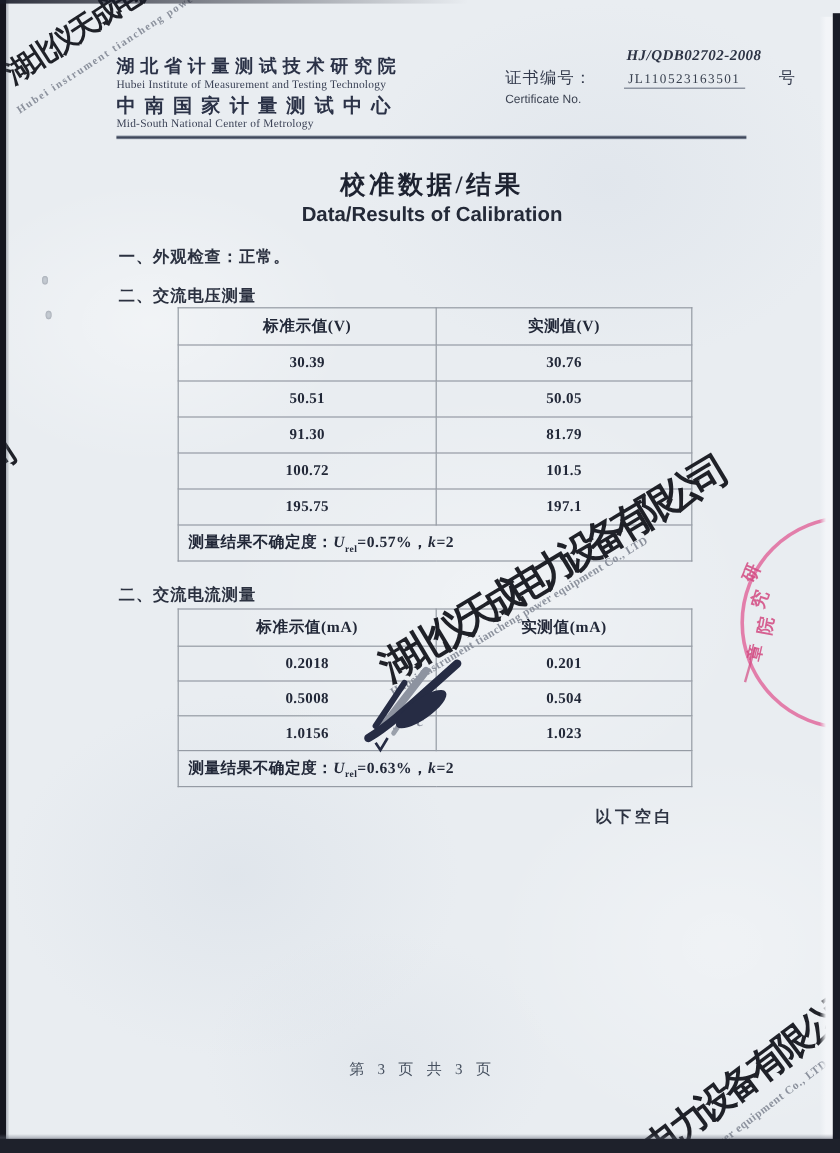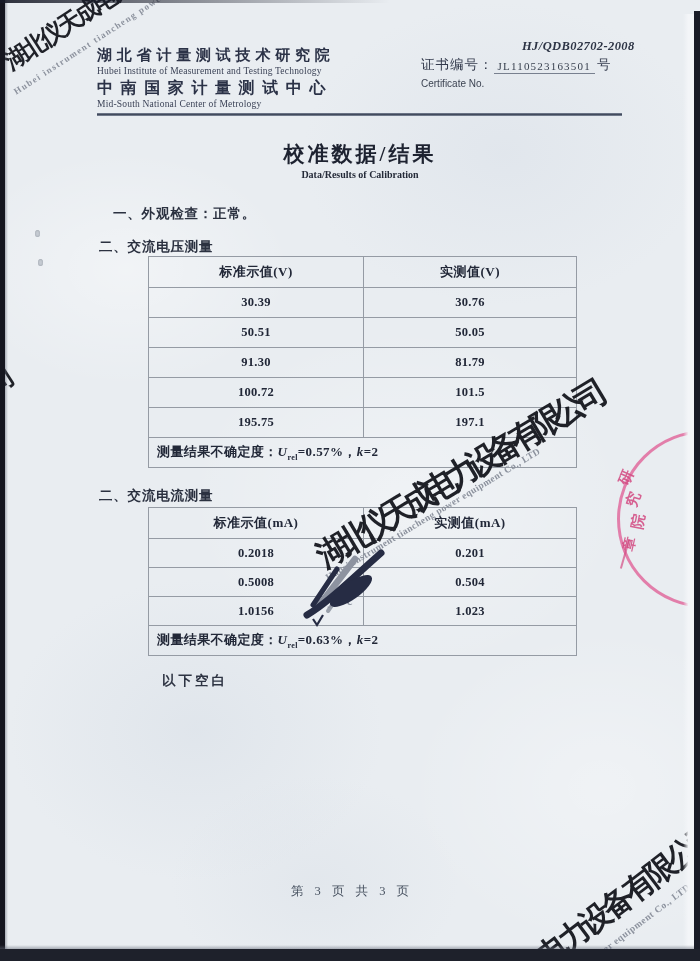--- a/index.html
+++ b/index.html
@@ -25,48 +25,48 @@
   .edge-right-dark{left:694px;top:11px;width:6px;height:950px;background:#191c27;z-index:41;}
   .edge-bottom-soft{left:0;bottom:12px;width:100%;height:4px;background:linear-gradient(to bottom,rgba(100,106,120,0),rgba(100,106,120,.5));z-index:40;}
   .edge-bottom{left:0;bottom:0;width:100%;height:12px;background:#1e212b;z-index:41;}
   .hole{width:5px;height:7px;border-radius:50%;background:#c6ccd3;box-shadow:inset 0 0 2px #8c929c;z-index:3;}
   
   .inst-cn{left:97px;top:46px;font-size:15px;font-weight:bold;letter-spacing:4.8px;color:#2b3247;white-space:nowrap;z-index:2;}
   .inst-en{left:97px;top:66px;font-size:9.5px;color:#3b4256;letter-spacing:.2px;z-index:2;}
   .cent-cn{left:97px;top:78px;font-size:16px;font-weight:bold;letter-spacing:7.6px;color:#2b3247;white-space:nowrap;z-index:2;}
   .cent-en{left:97px;top:99px;font-size:9.5px;color:#3b4256;letter-spacing:.2px;z-index:2;}
   .doc-code{left:522px;top:39px;font-size:12.5px;font-weight:bold;letter-spacing:.4px;color:#2d3445;z-index:2;font-style:italic;}
-  .cert-row{left:421px;top:56px;display:flex;align-items:flex-end;z-index:2;}
+  .cert-row{left:421px;top:56px;display:flex;align-items:flex-end;z-index:2;gap:26px;}
   .cert-label{font-size:13.5px;color:#333a4c;letter-spacing:1px;}
   .cert-no{font-size:11px;color:#39414f;letter-spacing:1.2px;border-bottom:1.5px solid #78808f;padding:0 4px 1px 4px;}
   .cert-suffix{font-size:13.5px;color:#333a4c;margin-left:2px;}
   .cert-en{left:421px;top:78px;font-family:"Liberation Sans","DejaVu Sans",sans-serif;font-size:10px;color:#3c4352;z-index:2;}
   .hrule{left:97px;top:113px;width:525px;height:3px;background:linear-gradient(to bottom,#7c8698,#3d4557 55%,#8d97a8);z-index:2;}
   
   .title{left:150px;top:140px;width:420px;text-align:center;font-size:21px;font-weight:bold;letter-spacing:3px;color:#1d2230;z-index:2;}
-  .subtitle{left:150px;top:169px;width:420px;text-align:center;font-family:Liberation Serif, serif;font-size:10px;font-weight:bold;color:#242a38;z-index:2;}
+  .subtitle{left:150px;top:169px;width:420px;text-align:center;font-family:Liberation Sans, sans-serif;font-size:17px;font-weight:bold;color:#242a38;z-index:2;}
   
   .sec{font-size:13.5px;font-weight:bold;letter-spacing:.8px;color:#2b3140;z-index:2;white-space:nowrap;}
-  .sec1{left:113px;top:205px;font-family:Liberation Serif, serif;}
+  .sec1{left:99px;top:205px;font-family:Liberation Serif, serif;}
   .sec2{left:99px;top:238px;}
   .sec3{left:99px;top:487px;}
   
   table.data{border-collapse:collapse;table-layout:fixed;z-index:2;position:absolute;}
   table.data td{border:1px solid #959ba4;text-align:center;font-weight:bold;color:#222838;padding:0;}
   .t1{left:148px;top:256px;width:429px;padding-left:20px;}
   .t2{left:148px;top:507px;width:429px;padding-left:27px;}
   td.hd{font-size:13px;letter-spacing:.5px;}
   td.num{font-size:12.5px;letter-spacing:.3px;}
   td.unc{text-align:left !important;padding-left:8px !important;font-size:13px;letter-spacing:.4px;}
   td.unc i{font-style:italic;font-weight:bold;}
   td.unc sub{font-size:8px;font-weight:bold;}
   .t1 tr.h{height:31px;} .t1 tr.r{height:30px;} .t1 tr.u{height:30px;}
   .t2 tr.h{height:31px;} .t2 tr.r{height:29px;} .t2 tr.u{height:30px;}
   
-  .blank-note{left:162px;top:672px;width:400px;text-align:left;font-size:13.5px;font-weight:bold;letter-spacing:3px;color:#2e3443;z-index:2;}
+  .blank-note{left:162px;top:672px;width:400px;text-align:right;font-size:13.5px;font-weight:bold;letter-spacing:3px;color:#2e3443;z-index:2;}
   .footer{left:152px;top:883px;width:400px;text-align:center;font-size:12.5px;letter-spacing:4px;color:#46505f;z-index:2;}
   
   .wm{z-index:12;white-space:nowrap;pointer-events:none;}
   .wm-cn{font-weight:bold;color:#101219;opacity:.93;}
   .wm-en{font-weight:bold;color:#878d99;opacity:.95;}
   .wm-tl-cn{left:-2px;top:50px;font-size:24px;letter-spacing:-3px;transform:rotate(-33deg);transform-origin:left top;}
   .wm-tl-en{left:12px;top:88px;font-size:9px;letter-spacing:1.4px;transform:rotate(-33deg);transform-origin:left top;}
   .wm-ct-cn{left:308px;top:540px;font-size:33px;letter-spacing:-8px;transform:rotate(-31deg);transform-origin:left top;}
   .wm-ct-en{left:324px;top:574px;font-size:9.5px;letter-spacing:.4px;transform:rotate(-31deg);transform-origin:left top;}
   .wm-br-cn{left:528px;top:944px;font-size:31px;letter-spacing:-4px;transform:rotate(-37deg);transform-origin:left top;}

